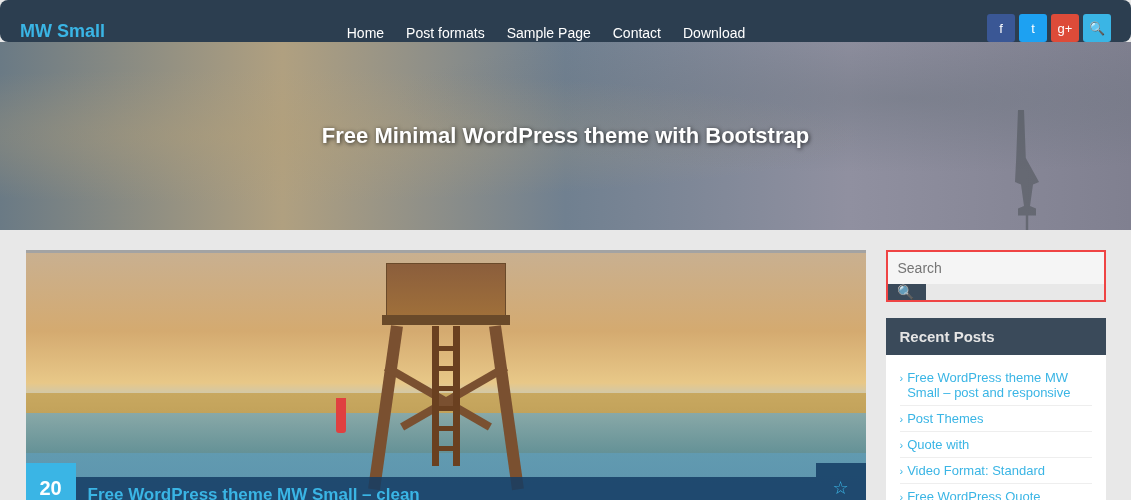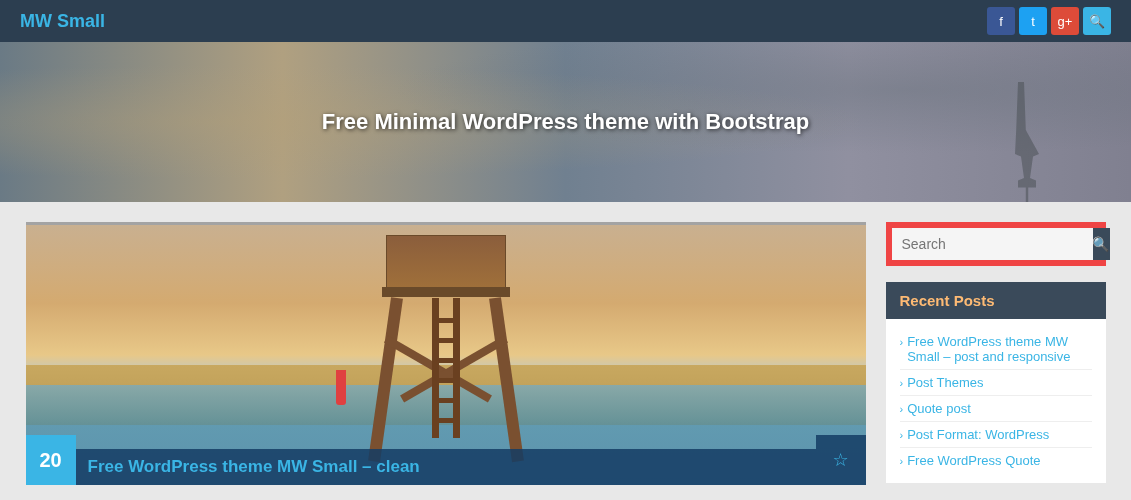--- a/index.html
+++ b/index.html
@@ -2,24 +2,25 @@
 <html><head>
   <meta charset="utf-8">
   <style>
     * { margin: 0; padding: 0; box-sizing: border-box; }
     body { font-family: Arial, sans-serif; background: #e8e8e8; }
 
     
     .header {
       background: #2c3e50;
       display: flex;
-      align-items: center;
+      align-items: flex-end;
       justify-content: space-between;
       padding: 0 20px;
       height: 42px;
+      border-radius: 8px;
     }
     .site-title {
       color: #3ab5e5;
       font-size: 18px;
       font-weight: bold;
       text-decoration: none;
     }
     .nav-menu {
       display: flex;
       align-items: center;
@@ -48,21 +49,21 @@
       font-size: 13px;
       cursor: pointer;
     }
     .social-icon.twitter { background: #1da1f2; }
     .social-icon.google { background: #dd4b39; }
     .social-icon.search-btn { background: #3ab5e5; }
 
     
     .hero-banner {
       width: 100%;
-      height: 160px;
+      height: 188px;
       background: linear-gradient(to bottom, rgba(60,70,80,0.5), rgba(40,50,60,0.6)),
                   linear-gradient(135deg, #8a9aa0 0%, #c0aa80 30%, #6a7880 60%, #8090a0 100%);
       display: flex;
       align-items: center;
       justify-content: center;
       position: relative;
       overflow: hidden;
     }
     .hero-banner::before {
       content: '';
@@ -292,21 +293,22 @@
     }
 
     
     .sidebar {
       width: 220px;
       flex-shrink: 0;
     }
     .search-box {
       display: flex;
       margin-bottom: 16px;
-      border: 6px solid #ef4444;
+      border: 2px solid #ef4444;
+      flex-direction: column;
     }
     .search-input {
       flex: 1;
       padding: 8px 10px;
       border: none;
       outline: none;
       background: #f5f5f5;
       font-size: 14px;
       color: #999;
     }
@@ -319,21 +321,21 @@
       align-items: center;
       justify-content: center;
       color: #fff;
       font-size: 14px;
     }
     .recent-posts-widget {
       background: #fff;
     }
     .widget-title {
       background: #3a4a5a;
-      color: #fdba74;
+      color: #e5e5e5;
       padding: 10px 14px;
       font-size: 15px;
       font-weight: bold;
     }
     .recent-posts-list {
       padding: 10px 14px;
       list-style: none;
     }
     .recent-posts-list li {
       padding: 5px 0;
@@ -353,20 +355,39 @@
       font-size: 11px;
       margin-top: 2px;
       flex-shrink: 0;
     }
   </style>
 </head>
 <body>
 
 <header class="header">
   <a class="site-title" href="#">MW Small</a>
+  <nav>
+    <ul class="nav-menu">
+      <li>
+        <a href="#">Home</a>
+      </li>
+      <li>
+        <a href="#">Post formats</a>
+      </li>
+      <li>
+        <a href="#">Sample Page</a>
+      </li>
+      <li>
+        <a href="#">Contact</a>
+      </li>
+      <li>
+        <a href="#">Download</a>
+      </li>
+    </ul>
+  </nav>
   <div class="social-icons">
     <div class="social-icon">f</div>
     <div class="social-icon twitter">t</div>
     <div class="social-icon google">g+</div>
     <div class="social-icon search-btn">🔍</div>
   </div>
 </header>
 
 <section class="hero-banner">
   <h1 class="hero-text">Free Minimal WordPress theme with Bootstrap</h1>
@@ -419,27 +440,27 @@
         </li>
         <li>
           <a href="#">
             <span class="chevron">›</span>
             <span>Post Themes</span>
           </a>
         </li>
         <li>
           <a href="#">
             <span class="chevron">›</span>
-            <span>Quote post</span>
+            <span>Quote with</span>
           </a>
         </li>
         <li>
           <a href="#">
             <span class="chevron">›</span>
-            <span>Post Format: WordPress</span>
+            <span>Video Format: Standard</span>
           </a>
         </li>
         <li>
           <a href="#">
             <span class="chevron">›</span>
             <span>Free WordPress Quote</span>
           </a>
         </li>
       </ul>
     </div>

